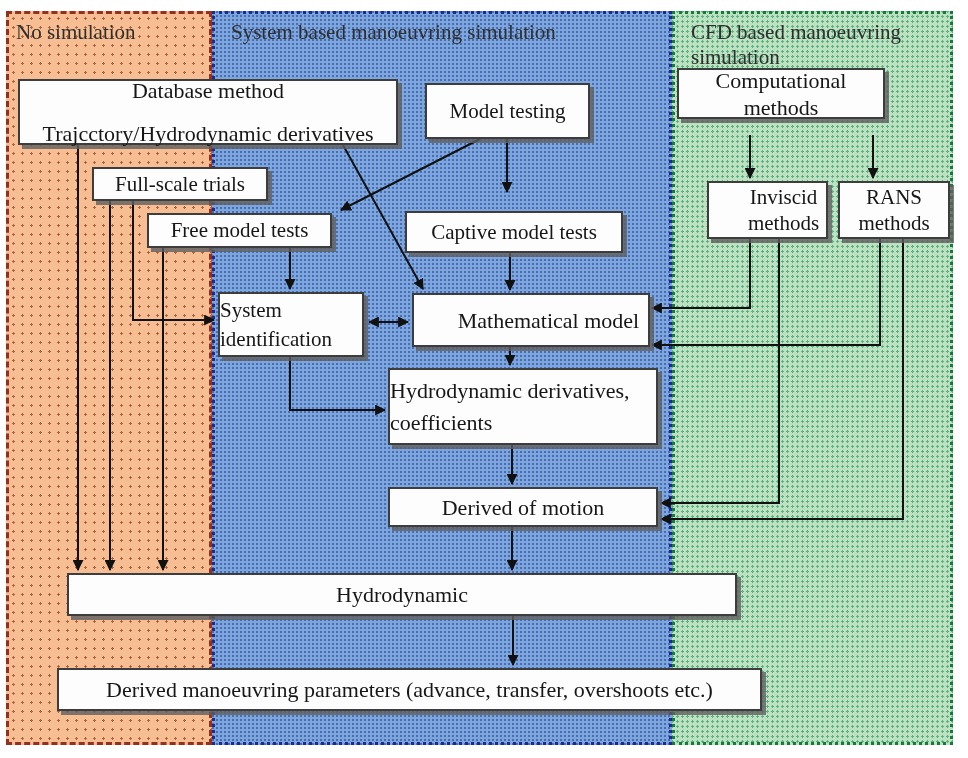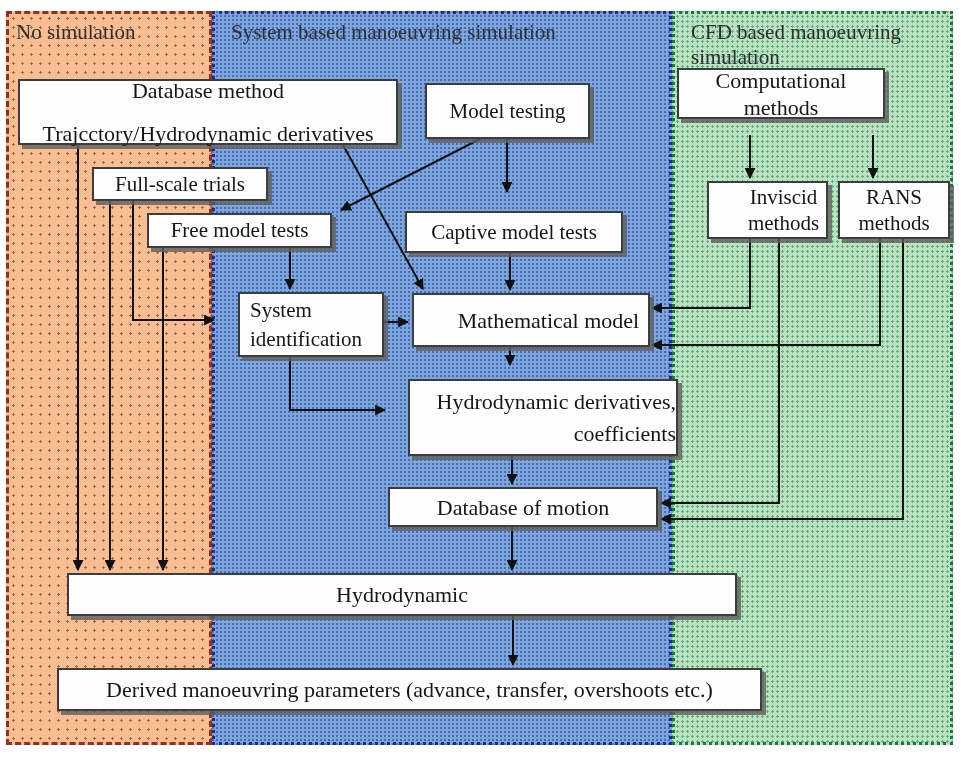--- a/index.html
+++ b/index.html
@@ -36,32 +36,32 @@
   #title-system{left:231px;top:20px;}
   #title-cfd{left:691px;top:20px;width:258px;}
   svg.wires{position:absolute;left:0;top:0;z-index:2;pointer-events:none;}
   .box{
     position:absolute;z-index:4;background:#fdfdfd;
     border:2px solid #3d3d3d;box-sizing:border-box;
     box-shadow:4px 4px 0 rgba(95,95,95,0.8);
     display:flex;flex-direction:column;align-items:center;justify-content:center;
     font-size:21px;line-height:27px;text-align:center;color:#161616;
   }
-  .box.left-align{align-items:flex-start;text-align:left;padding-left:10px;margin-left:20px;}
+  .box.left-align{align-items:flex-start;text-align:left;}
   #box-database{left:18px;top:79px;width:380px;height:66px;font-size:22px;line-height:31px;gap:12px;}
   #box-model-testing{left:425px;top:83px;width:165px;height:56px;align-items:center;}
   #box-computational{left:677px;top:68px;width:208px;height:51px;font-size:22px;}
   #box-full-scale{left:92px;top:167px;width:176px;height:34px;}
   #box-free-model{left:147px;top:213px;width:185px;height:35px;}
   #box-captive{left:405px;top:211px;width:218px;height:42px;}
   #box-inviscid{left:707px;top:181px;width:121px;height:58px;line-height:26px;padding-left:32px;}
   #box-rans{left:838px;top:181px;width:112px;height:58px;line-height:26px;}
   #box-system-id{left:218px;top:292px;width:146px;height:65px;line-height:29px;}
   #box-math-model{left:412px;top:293px;width:238px;height:54px;font-size:22px;padding-left:35px;}
-  #box-hydro{left:388px;top:379px;width:270px;height:77px;font-size:22px;line-height:32px;align-items:flex-end;}
+  #box-hydro{left:388px;top:368px;width:270px;height:77px;font-size:22px;line-height:32px;}
   #box-equation{left:388px;top:487px;width:270px;height:40px;font-size:22px;}
   #box-trajectories{left:67px;top:573px;width:670px;height:43px;font-size:22px;}
   #box-derived{left:57px;top:668px;width:705px;height:43px;font-size:22px;}
 </style>
 </head>
 <body>
 
 <div id="stage">
 
   <div class="panel" id="panel-no-sim"></div>
@@ -146,21 +146,21 @@
   <div class="box" id="box-math-model">
     <span>Mathematical model</span>
   </div>
 
   <div class="box left-align" id="box-hydro">
     <span>Hydrodynamic derivatives,</span>
     <span>coefficients</span>
   </div>
 
   <div class="box" id="box-equation">
-    <span>Database of motion</span>
+    <span>Derived of motion</span>
   </div>
 
   <div class="box" id="box-trajectories">
     <span>Hydrodynamic</span>
   </div>
 
   <div class="box" id="box-derived">
     <span>Derived manoeuvring parameters (advance, transfer, overshoots etc.)</span>
   </div>
 

